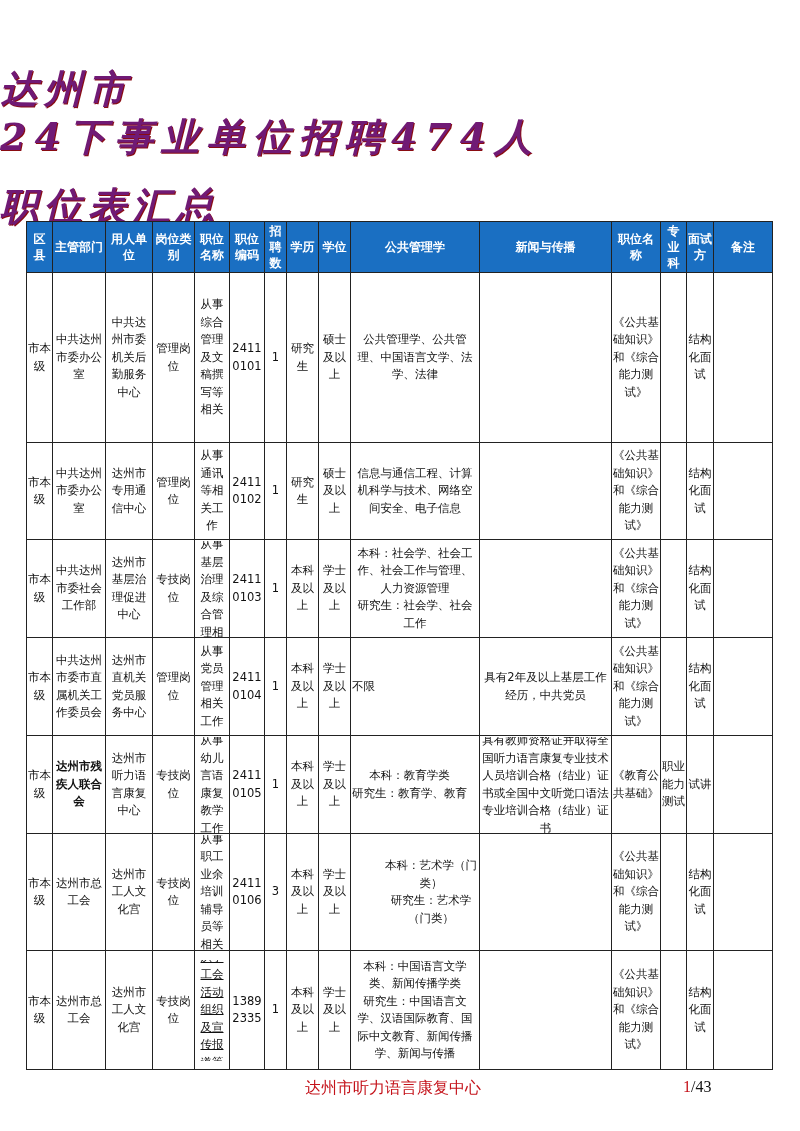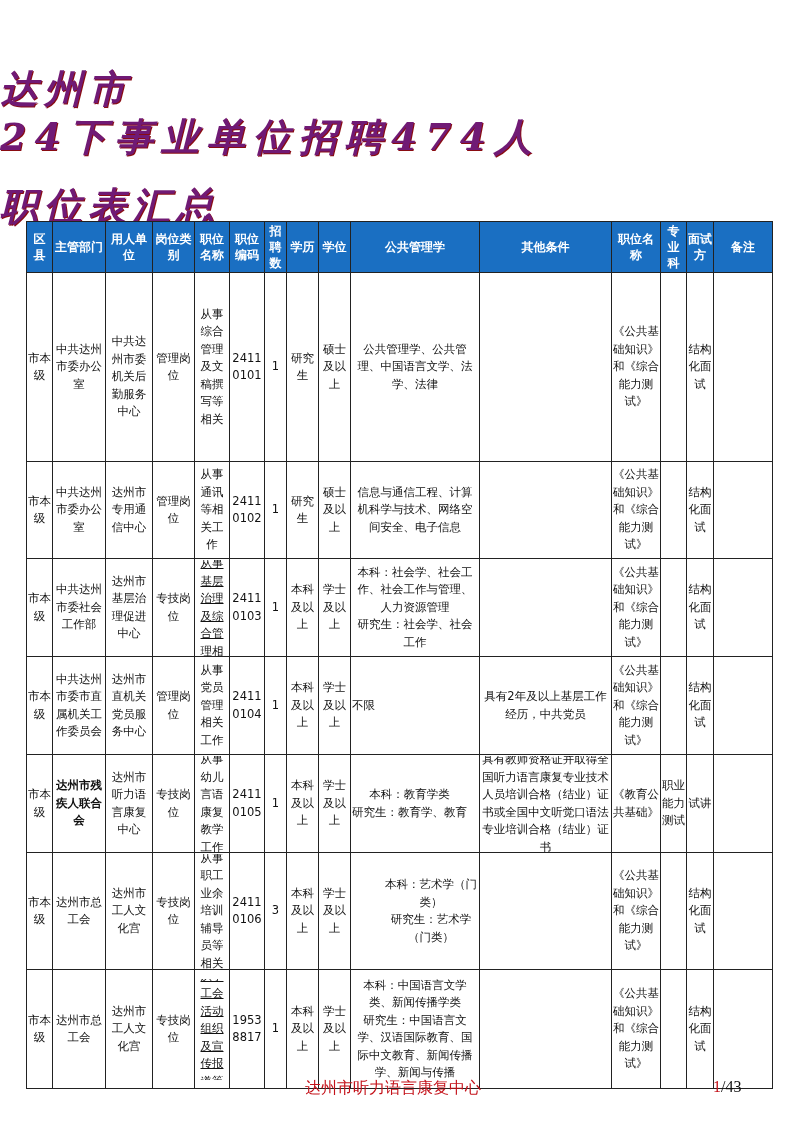--- a/index.html
+++ b/index.html
@@ -19,21 +19,21 @@
                vertical-align: middle; overflow: hidden; word-break: break-all; }
   table.grid th { background: #1a6fc2; color: #fff; font-weight: bold; font-size: 12px;
                line-height: 16px; height: 50px; }
   table.grid td { background: #fff; }
   td.major { text-align: left; padding-left: 3px; }
   td.cond { text-align: left; padding-left: 3px; }
   td.cond.center { text-align: center; }
   .cellbox { overflow: hidden; display: flex; align-items: center; justify-content: center; }
   .footer-link { position: absolute; left: 305px; top: 1078px; font-size: 16px;
                  color: #c4121a; font-family: "DejaVu Serif", "Liberation Serif", serif; }
-  .pager { position: absolute; left: 713px; top: 1078px; font-size: 16px;
+  .pager { position: absolute; left: 683px; top: 1078px; font-size: 16px;
            font-family: "Liberation Serif", "DejaVu Serif", serif; color: #111; }
   .pager .cur { color: #c4121a; }
 </style>
 </head>
 <body>
 
 <div class="title t1">达州市</div>
 <div class="title t2">24下事业单位招聘474人</div>
 <div class="title t3">职位表汇总</div>
 
@@ -60,37 +60,37 @@
       <th>区县</th>
       <th>主管部门</th>
       <th>用人单位</th>
       <th>岗位类别</th>
       <th>职位名称</th>
       <th>职位编码</th>
       <th>招聘数</th>
       <th>学历</th>
       <th>学位</th>
       <th>公共管理学</th>
-      <th>其他条件</th>
+      <th>新闻与传播</th>
       <th>职位名称</th>
       <th>专业科</th>
       <th>面试方</th>
       <th>备注</th>
     </tr>
   </thead>
   <tbody id="rows">
   <tr style="height: 170px;">
     <td>
           <div class="cellbox" style="height: 168px;">市本级</div>
         </td>
     <td>
           <div class="cellbox" style="height: 168px;">中共达州市委办公室</div>
         </td>
     <td>
-          <div class="cellbox" style="height: 168px; margin-top: 20px;">中共达州市委机关后勤服务中心</div>
+          <div class="cellbox" style="height: 168px;">中共达州市委机关后勤服务中心</div>
         </td>
     <td>
           <div class="cellbox" style="height: 168px;">管理岗位</div>
         </td>
     <td>
           <div class="cellbox" style="height: 168px;">从事综合管理及文稿撰写等相关</div>
         </td>
     <td>
           <div class="cellbox" style="height: 168px;">24110101</div>
         </td>
@@ -178,21 +178,21 @@
     <td>
           <div class="cellbox" style="height: 96px;">中共达州市委社会工作部</div>
         </td>
     <td>
           <div class="cellbox" style="height: 96px;">达州市基层治理促进中心</div>
         </td>
     <td>
           <div class="cellbox" style="height: 96px;">专技岗位</div>
         </td>
     <td>
-          <div class="cellbox" style="height: 96px; text-decoration: underline;">从事基层治理及综合管理相</div>
+          <div class="cellbox" style="height: 96px;">从事基层治理及综合管理相</div>
         </td>
     <td>
           <div class="cellbox" style="height: 96px;">24110103</div>
         </td>
     <td>
           <div class="cellbox" style="height: 96px;">1</div>
         </td>
     <td>
           <div class="cellbox" style="height: 96px;">本科及以上</div>
         </td>
@@ -376,21 +376,21 @@
     <td>
           <div class="cellbox" style="height: 117px;">达州市工人文化宫</div>
         </td>
     <td>
           <div class="cellbox" style="height: 117px;">专技岗位</div>
         </td>
     <td>
           <div class="cellbox" style="height: 101px; text-decoration: underline;">从事工会活动组织及宣传报道等</div>
         </td>
     <td>
-          <div class="cellbox" style="height: 117px;">19538817</div>
+          <div class="cellbox" style="height: 117px;">13892335</div>
         </td>
     <td>
           <div class="cellbox" style="height: 117px;">1</div>
         </td>
     <td>
           <div class="cellbox" style="height: 117px;">本科及以上</div>
         </td>
     <td>
           <div class="cellbox" style="height: 117px;">学士及以上</div>
         </td>

